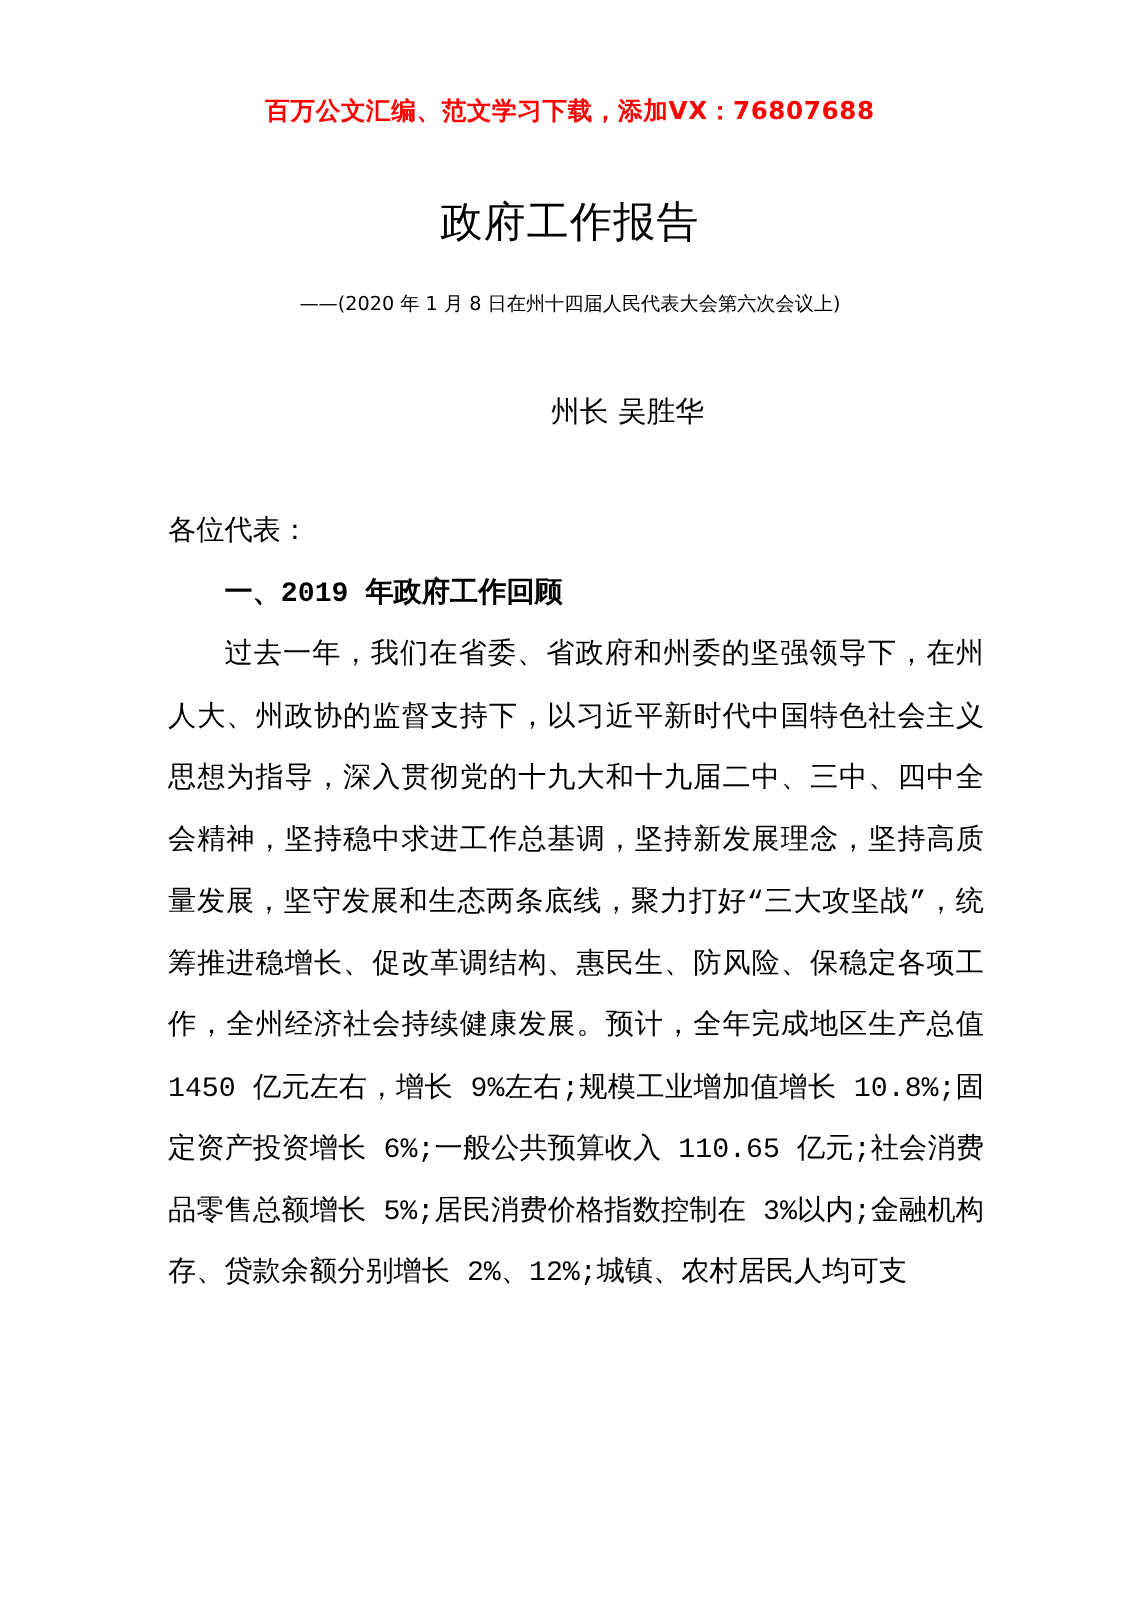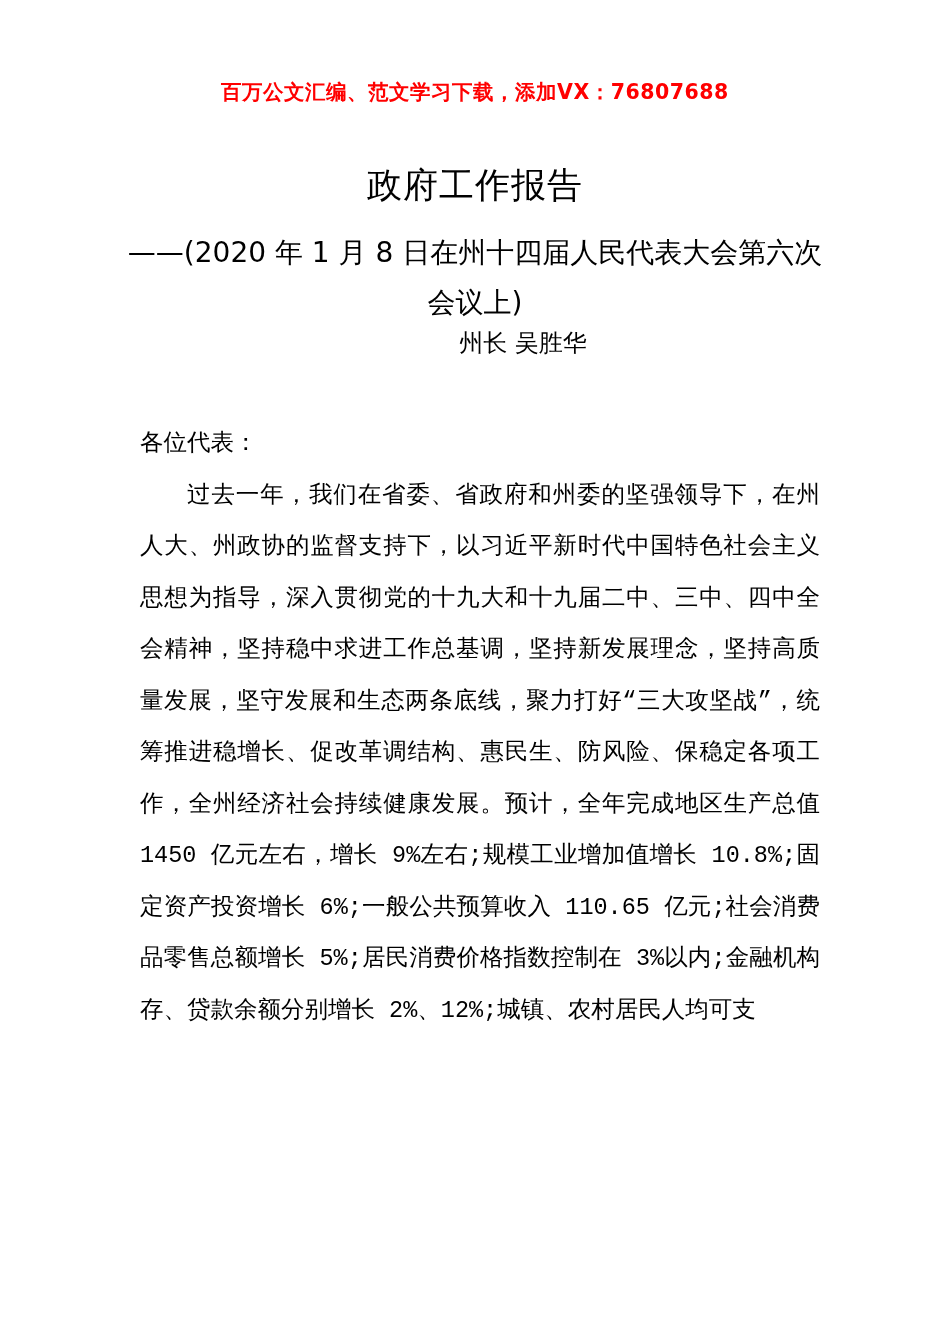--- a/index.html
+++ b/index.html
@@ -42,21 +42,21 @@
     font-size: 35px;
     font-weight: normal;
     letter-spacing: 1px;
   }
   .subtitle {
     position: absolute;
     top: 228px;
     left: 118px;
     width: 714px;
     text-align: center;
-    font-size: 28px;
+    font-size: 16px;
     line-height: 50px;
     font-weight: normal;
   }
   .author {
     position: absolute;
     top: 327px;
     left: 0;
     width: 950px;
     text-align: center;
     font-size: 24px;
@@ -92,16 +92,17 @@
   <div class="watermark">百万公文汇编、范文学习下载，添加VX：76807688</div>
 
   <div class="doc-title">政府工作报告</div>
 
   <div class="subtitle">——(2020 年 1 月 8 日在州十四届人民代表大会第六次会议上)</div>
 
   <div class="author">州长 吴胜华</div>
 
   <div class="body-text">
     <p>各位代表：</p>
+    <p class="indent heading-run">一、2019 年政府工作回顾</p>
     <p class="indent">过去一年，我们在省委、省政府和州委的坚强领导下，在州人大、州政协的监督支持下，以习近平新时代中国特色社会主义思想为指导，深入贯彻党的十九大和十九届二中、三中、四中全会精神，坚持稳中求进工作总基调，坚持新发展理念，坚持高质量发展，坚守发展和生态两条底线，聚力打好“三大攻坚战”，统筹推进稳增长、促改革调结构、惠民生、防风险、保稳定各项工作，全州经济社会持续健康发展。预计，全年完成地区生产总值 1450 亿元左右，增长 9%左右;规模工业增加值增长 10.8%;固定资产投资增长 6%;一般公共预算收入 110.65 亿元;社会消费品零售总额增长 5%;居民消费价格指数控制在 3%以内;金融机构存、贷款余额分别增长 2%、12%;城镇、农村居民人均可支</p>
   </div>
 
 </div>
 
 </body></html>

